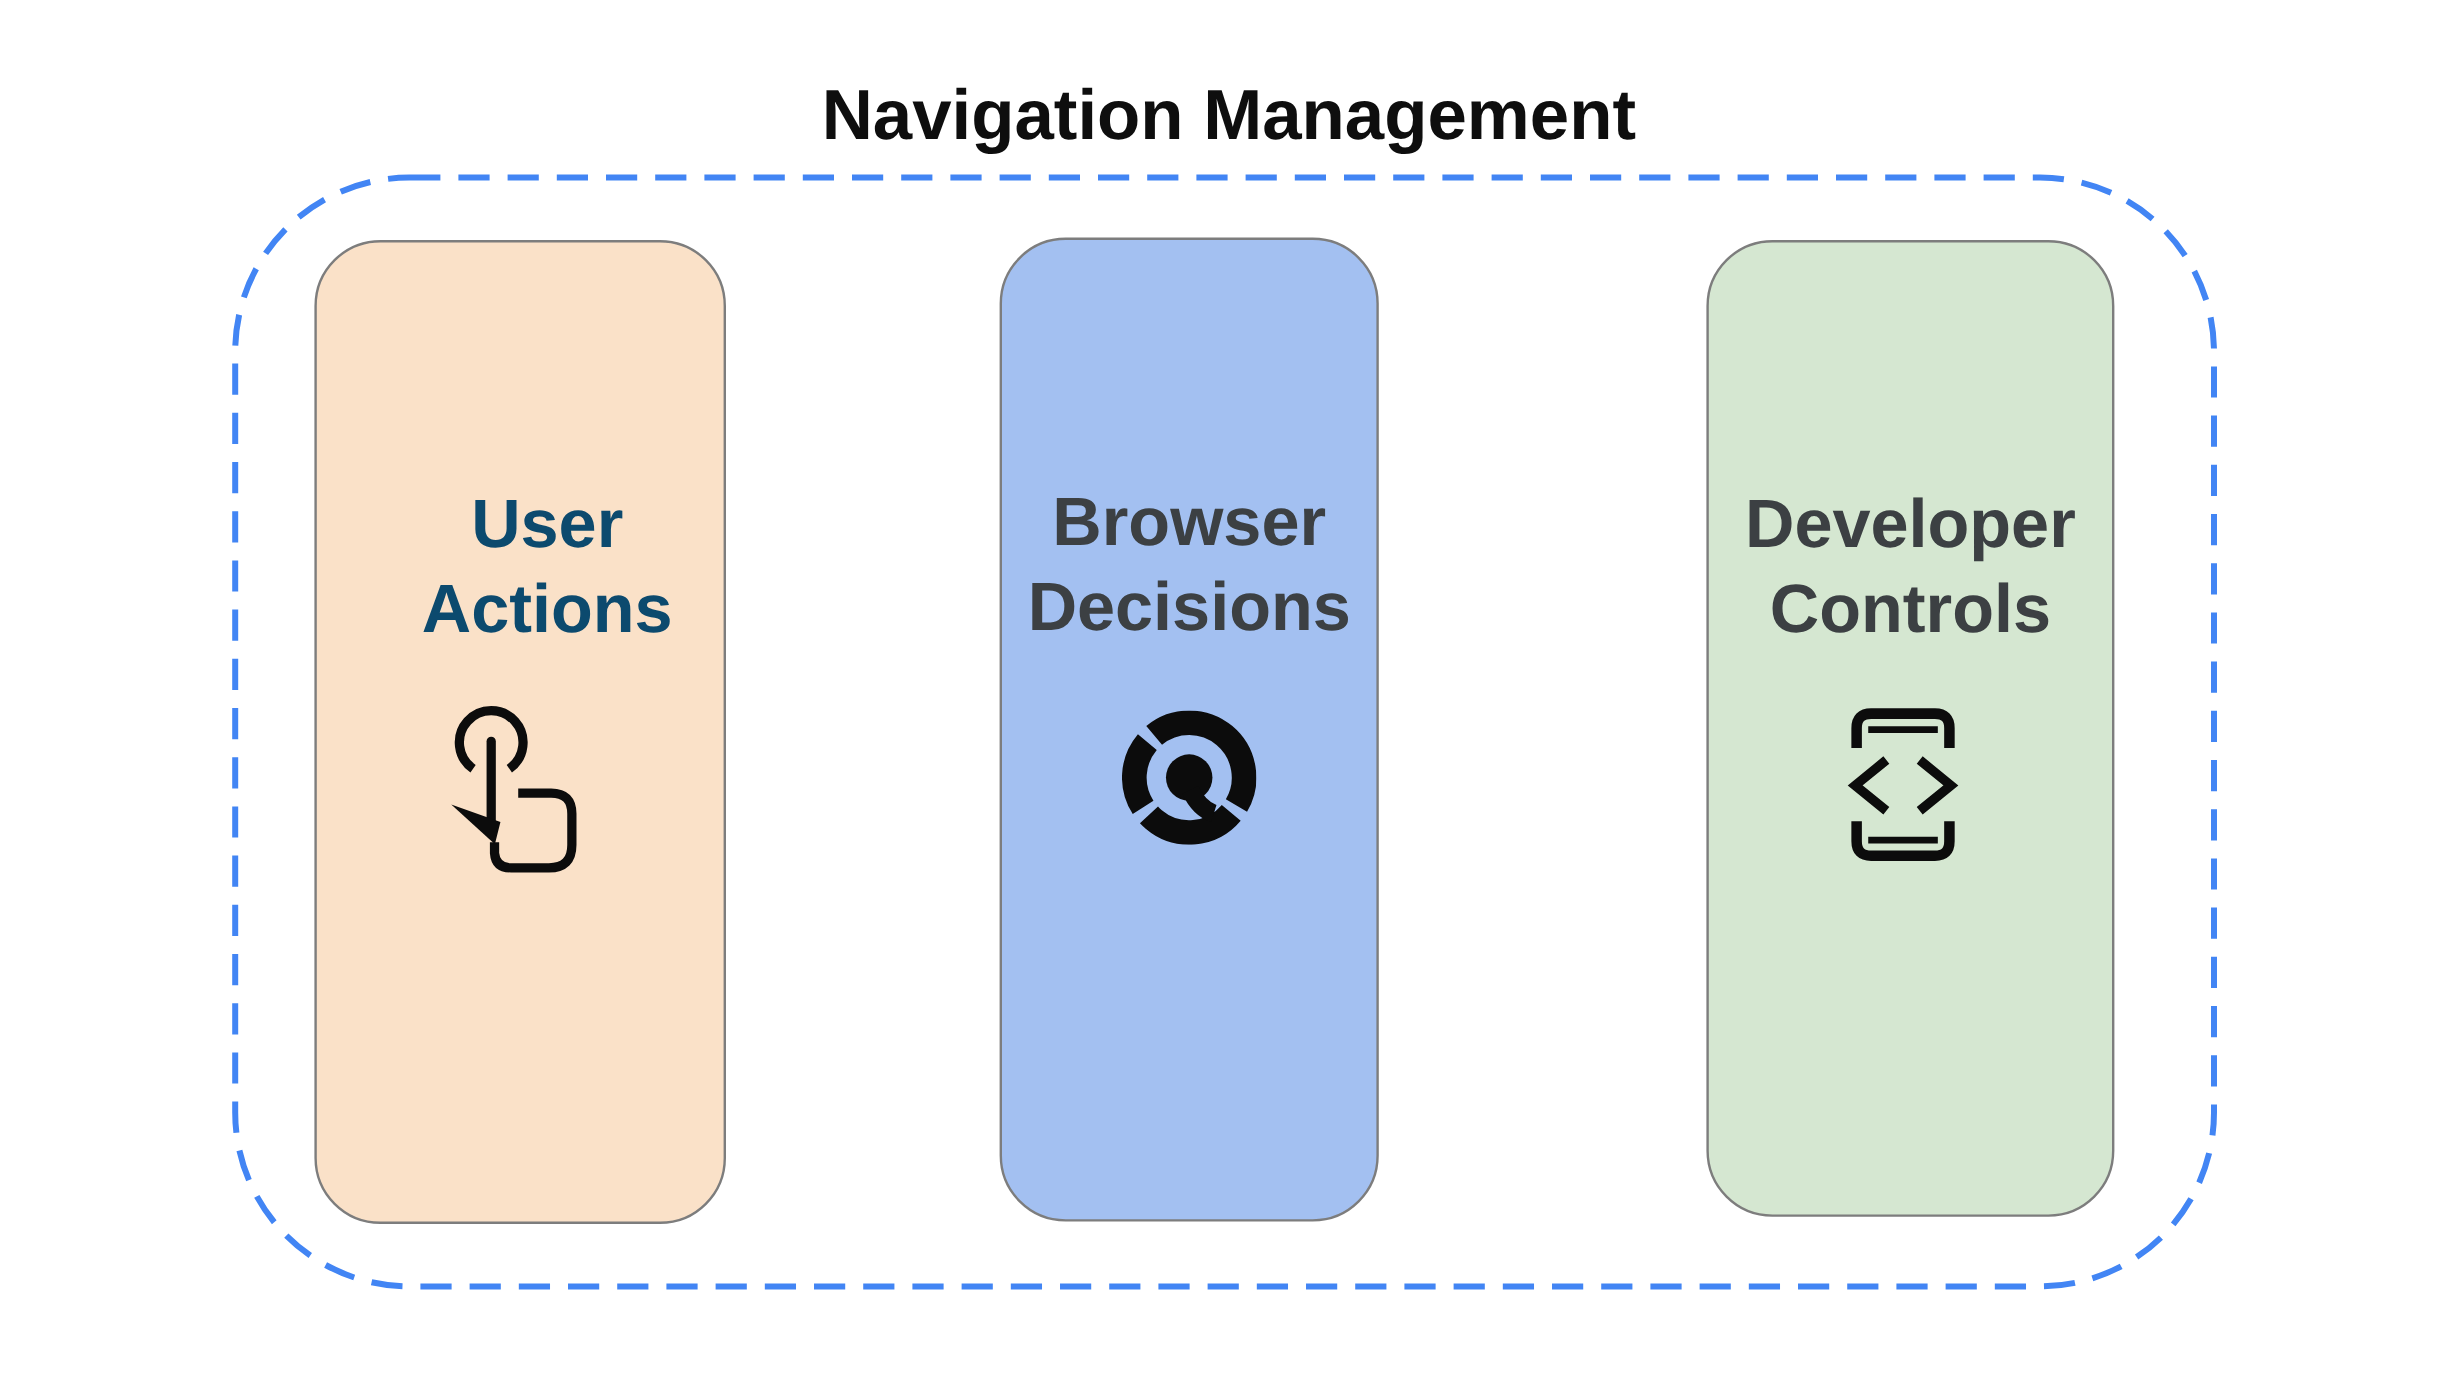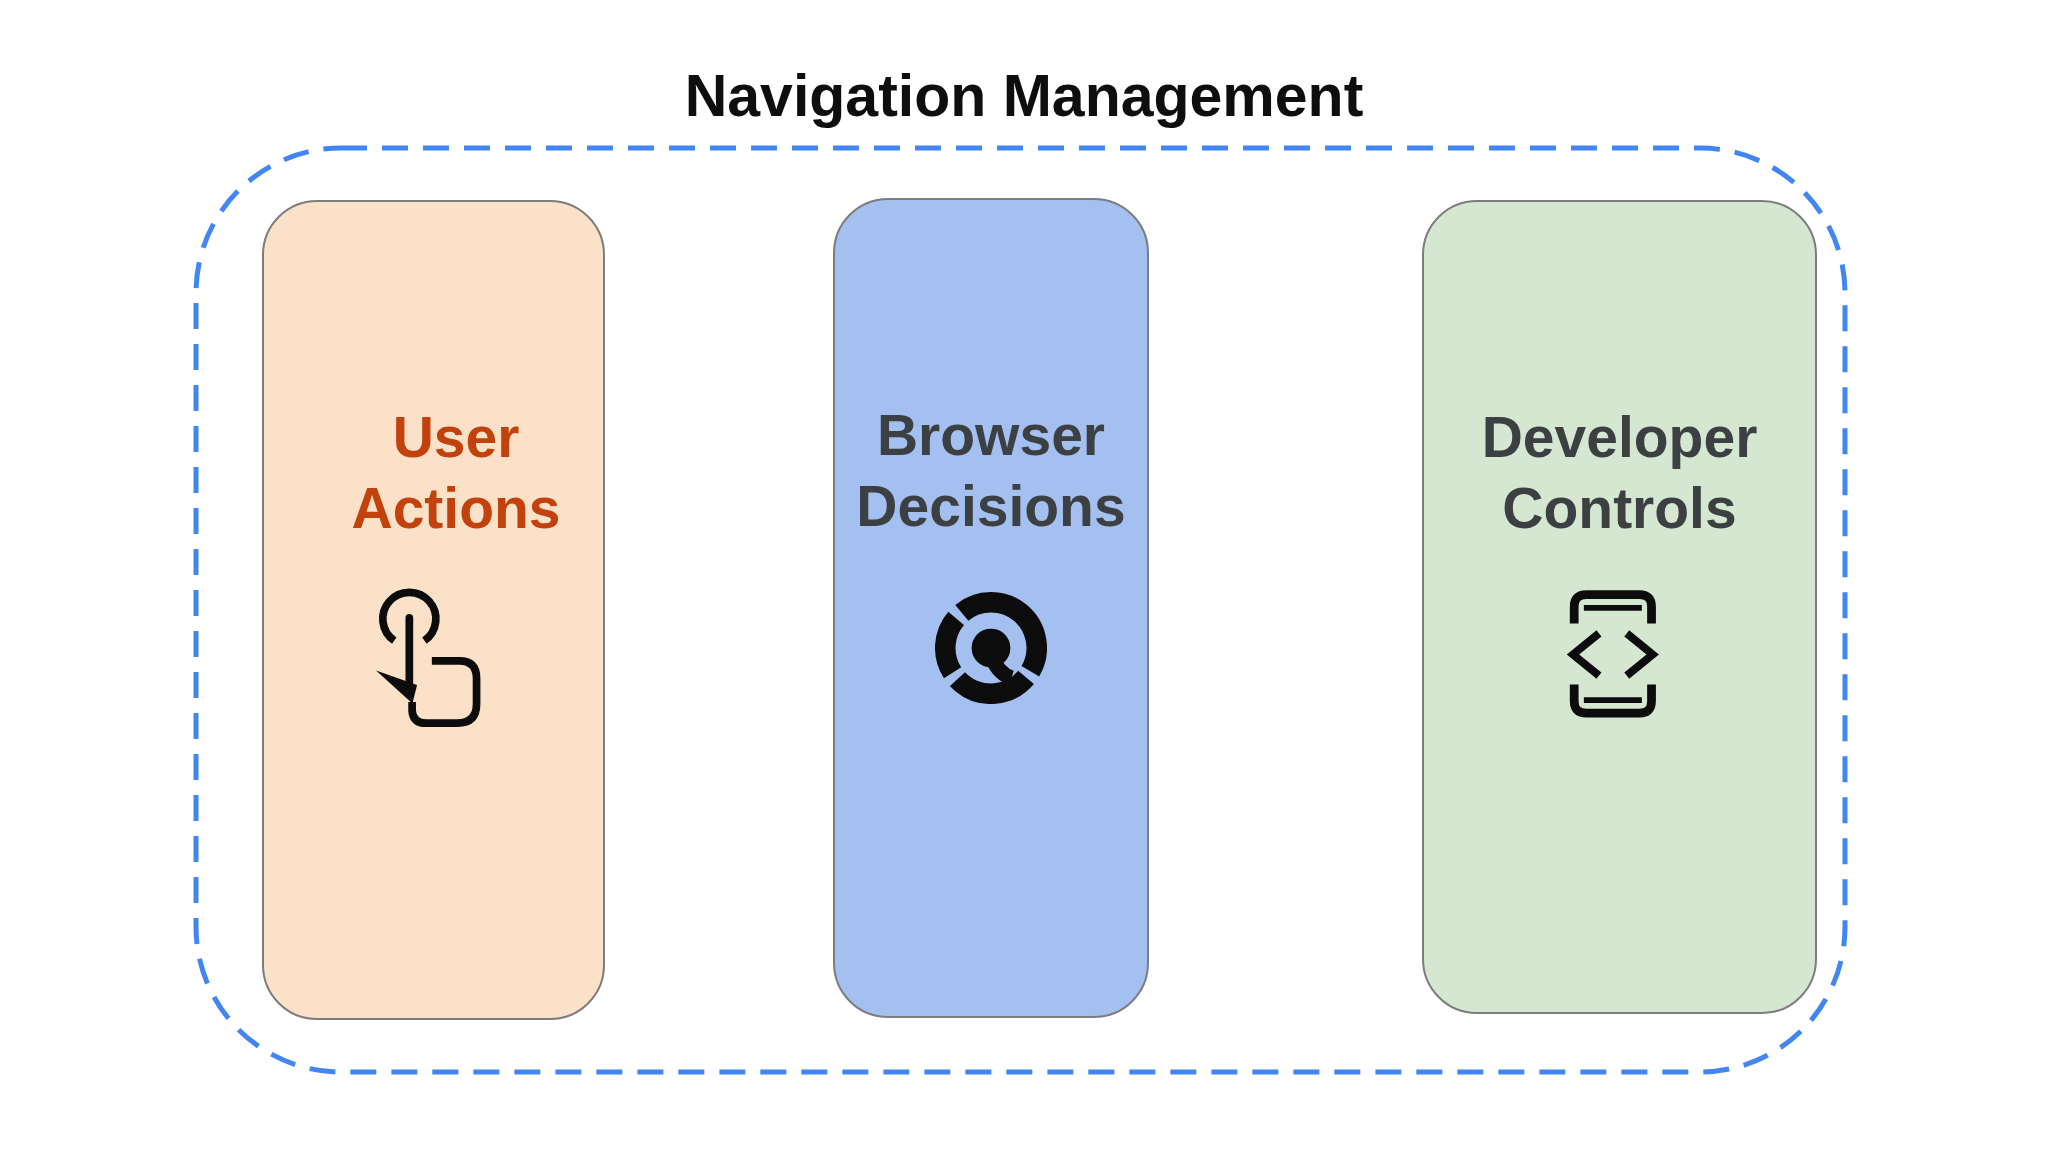--- a/index.html
+++ b/index.html
@@ -29,21 +29,21 @@
     position: absolute;
     top: 55px;
     height: 820px;
     border-radius: 55px;
     border: 2px solid #7d7d7d;
     box-sizing: border-box;
     text-align: center;
   }
   .card-1 { left: 69px;   width: 343px; }
   .card-2 { left: 640px;  width: 316px; top: 53px; }
-  .card-3 { left: 1229px; width: 395px; height: 814px; }
+  .card-3 { left: 1229px; width: 340px; height: 814px; }
   .card-label {
     margin-top: 200px;
     font-size: 57px;
     line-height: 71px;
     font-weight: 700;
     white-space: pre-line;
     color: #3C4043;
   }
   .icon-slot {
     margin-top: 38px;
@@ -60,21 +60,21 @@
 
 <h1 class="page-title" style="color: rgb(14, 14, 14);">Navigation Management</h1>
 
 <div class="frame">
 
   <svg class="dash-rect" width="1655" height="930" viewBox="0 0 1655 930" aria-hidden="true">
     <rect x="3" y="3" width="1649" height="924" rx="145" ry="145" fill="none" stroke-width="5" stroke-dasharray="26 15" stroke="#4285F4"></rect>
   </svg>
 
   <div class="card card-1" style="background: rgb(250, 225, 200);">
-    <div class="card-label" style="color: #c2410c; padding-left: 45px;">User
+    <div class="card-label" style="color: #0c4a6e; padding-left: 45px;">User
 Actions</div>
     <div class="icon-slot">
       <svg width="148" height="148" viewBox="0 0 48 48" aria-hidden="true">
         <g fill="none" stroke="#0c0c0c" stroke-width="2.5">
           <path d="M20.9 19 A8.6 8.6 0 1 0 11.1 19"></path>
           <path d="M16 11.6 V33.8" stroke-linecap="round"></path>
           <path d="M23.3 25.6 H32.2 Q37.8 25.6 37.8 31.2 V39.6 Q37.8 45.8 31.6 45.8 H21.4 Q17.2 45.8 16.9 41.8 L16.9 38.9" stroke-linejoin="round"></path>
         </g>
         <path d="M5.2 28.7 L18.5 33.4 L17 39.4 Z" fill="#0c0c0c"></path>
       </svg>

